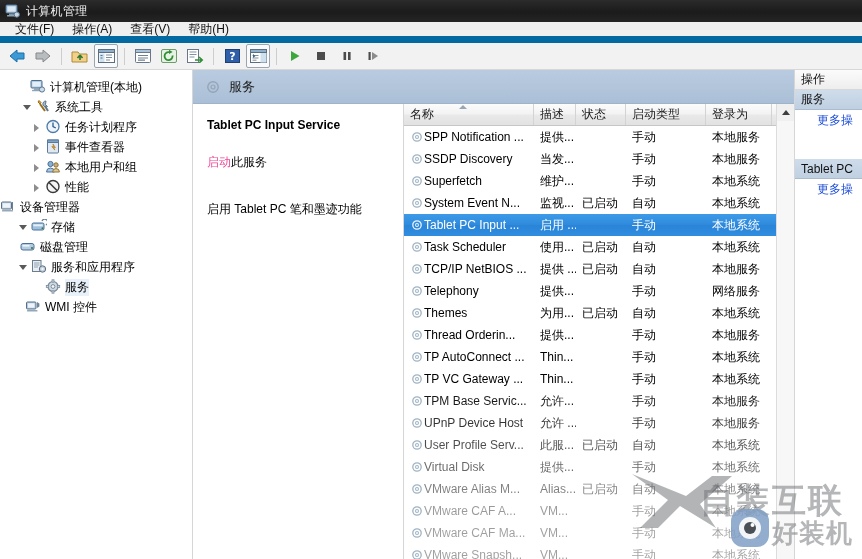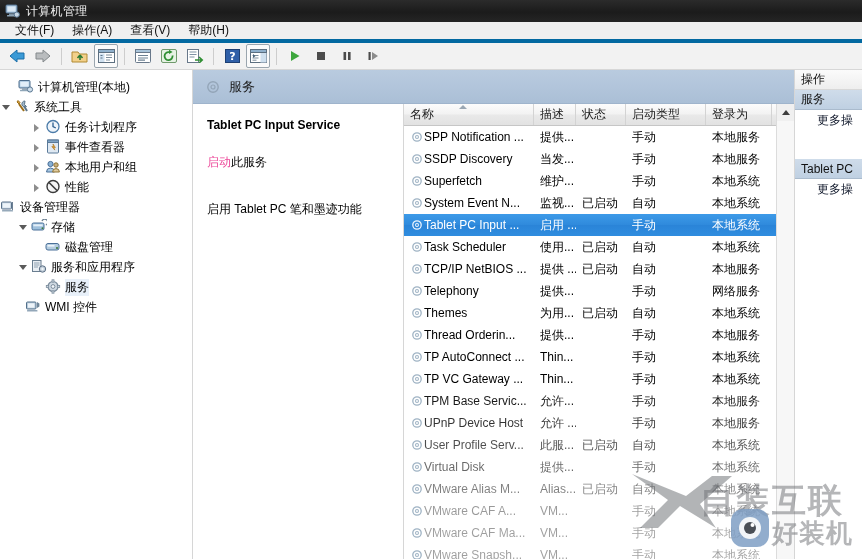--- a/index.html
+++ b/index.html
@@ -15,21 +15,21 @@
   .titlebar{
     height:22px;width:100%;
     background:linear-gradient(to bottom,#2b2b2b 0%,#1b1b1b 55%,#252525 100%);
     display:flex;align-items:center;padding-left:5px;box-sizing:border-box;
   }
   .tb-icon{width:15px;height:14px;margin-right:6px;position:relative;flex:none;}
   .tb-title{color:#f2f2f2;font-size:12px;letter-spacing:.3px;}
 
   
   .menubar{
-    height:21px;background:#f0f0f0;border-bottom:4px solid #0369a1;
+    height:21px;background:#f0f0f0;border-bottom:7px solid #0369a1;
     display:flex;align-items:center;padding-left:6px;box-sizing:border-box;
   }
   .menuitem{padding:2px 9px;font-size:12px;color:#111;cursor:default;}
 
   
   .toolbar{
     height:27px;background:#f2f2f2;border-bottom:1px solid #d7d7d7;
     display:flex;align-items:center;padding-left:5px;box-sizing:border-box;gap:2px;
   }
   .tbtn{width:22px;height:22px;display:flex;align-items:center;justify-content:center;
@@ -123,21 +123,21 @@
     height:20px;flex:none;display:flex;align-items:center;padding-left:6px;
     background:linear-gradient(to bottom,#fbfbfb,#eeeeee);border-bottom:1px solid #d8d8d8;
     font-size:12px;color:#111;box-sizing:border-box;
   }
   .act-sec{
     height:20px;flex:none;display:flex;align-items:center;padding-left:6px;
     background:linear-gradient(to bottom,#cfdcea,#bfd0e2);border-bottom:1px solid #aabbcd;
     font-size:12px;color:#111;box-sizing:border-box;white-space:nowrap;overflow:hidden;
   }
   .act-item{height:21px;flex:none;display:flex;align-items:center;padding-left:22px;
-            font-size:12px;color:#0f172a;white-space:nowrap;overflow:hidden;}
+            font-size:12px;color:#1d4ed8;white-space:nowrap;overflow:hidden;}
   .act-gapbig{height:28px;flex:none;}
   .act-fill{flex:1;}
 
   
   .wm{position:absolute;pointer-events:none;}
   .wm-x{left:628px;top:470px;width:110px;height:62px;opacity:.62;}
   .wm-t1{left:700px;top:478px;font-size:34px;font-weight:bold;color:#6d6f74;opacity:.5;
          letter-spacing:2px;font-family:"DejaVu Sans",sans-serif;}
   .wm-eye{left:730px;top:508px;width:40px;height:40px;}
   .wm-t2{left:772px;top:516px;font-size:26px;font-weight:bold;color:#6d6f74;opacity:.5;
@@ -261,35 +261,35 @@
         <rect x="2.5" y="3" width="2.2" height="8" fill="#4c4c4c"></rect>
         <path d="M6 3 L12 7 L6 11 Z" fill="#8c8c8c"></path>
       </svg>
     </div>
   </div>
 
   <div class="content">
 
     <div class="treepane">
 
-      <div class="tnode" style="padding-left:4px">
+      <div class="tnode" style="padding-left:16px">
         <span class="twist"></span>
         <span class="ticon">
           <svg width="16" height="15" viewBox="0 0 16 15">
             <rect x="1" y="1.5" width="11" height="7.5" rx="1" fill="#a9c5dd" stroke="#4e6e8d"></rect>
             <rect x="2.3" y="2.8" width="8.4" height="4.8" fill="#e2eef8"></rect>
             <rect x="4" y="9.5" width="5" height="1.3" fill="#8094a6"></rect>
             <rect x="2" y="10.8" width="9" height="1.5" rx="0.6" fill="#8fa6b8"></rect>
             <circle cx="12" cy="10.5" r="2.6" fill="#cfdeeb" stroke="#5b7892"></circle>
           </svg>
         </span>
         <span class="tlabel">计算机管理(本地)</span>
       </div>
 
-      <div class="tnode" style="padding-left:0">
+      <div class="tnode" style="padding-left:21px">
         <span class="twist">
             <i class="tri open"></i>
           </span>
         <span class="ticon">
           <svg width="16" height="15" viewBox="0 0 16 15">
             <path d="M4 1.5 l2 2 l-1 1.5 l-2 -2 z" fill="#d9a13a" stroke="#9a6d18"></path>
             <path d="M5 5 l5 7" stroke="#9a6d18" stroke-width="2"></path>
             <path d="M11 2 a3 3 0 1 0 1.5 5.5 l-2 -2 z" fill="#9fb7c9" stroke="#5d7689"></path>
             <path d="M10 7 l3 5" stroke="#5d7689" stroke-width="2"></path>
           </svg>
@@ -373,21 +373,21 @@
           <svg width="16" height="15" viewBox="0 0 16 15">
             <rect x="1" y="4" width="12" height="7" rx="1.5" fill="#9fc1dd" stroke="#4b7099"></rect>
             <rect x="2.3" y="5.3" width="9.4" height="2" fill="#e4eff8"></rect>
             <circle cx="11.5" cy="9.3" r="1" fill="#3d7a3d"></circle>
             <path d="M11 2 a3 3 0 1 1 3.8 4" fill="none" stroke="#6a7e90" stroke-width="1.3"></path>
           </svg>
         </span>
         <span class="tlabel">存储</span>
       </div>
 
-      <div class="tnode" style="padding-left:45px">
+      <div class="tnode" style="padding-left:20px">
         <span class="ticon">
           <svg width="16" height="15" viewBox="0 0 16 15">
             <rect x="1" y="4.5" width="13" height="6.5" rx="2" fill="#b5cde0" stroke="#4b7099"></rect>
             <rect x="2.5" y="6" width="7" height="1.6" fill="#edf4fa"></rect>
             <circle cx="12" cy="9" r="1.1" fill="#3d7a3d"></circle>
           </svg>
         </span>
         <span class="tlabel">磁盘管理</span>
       </div>
 

